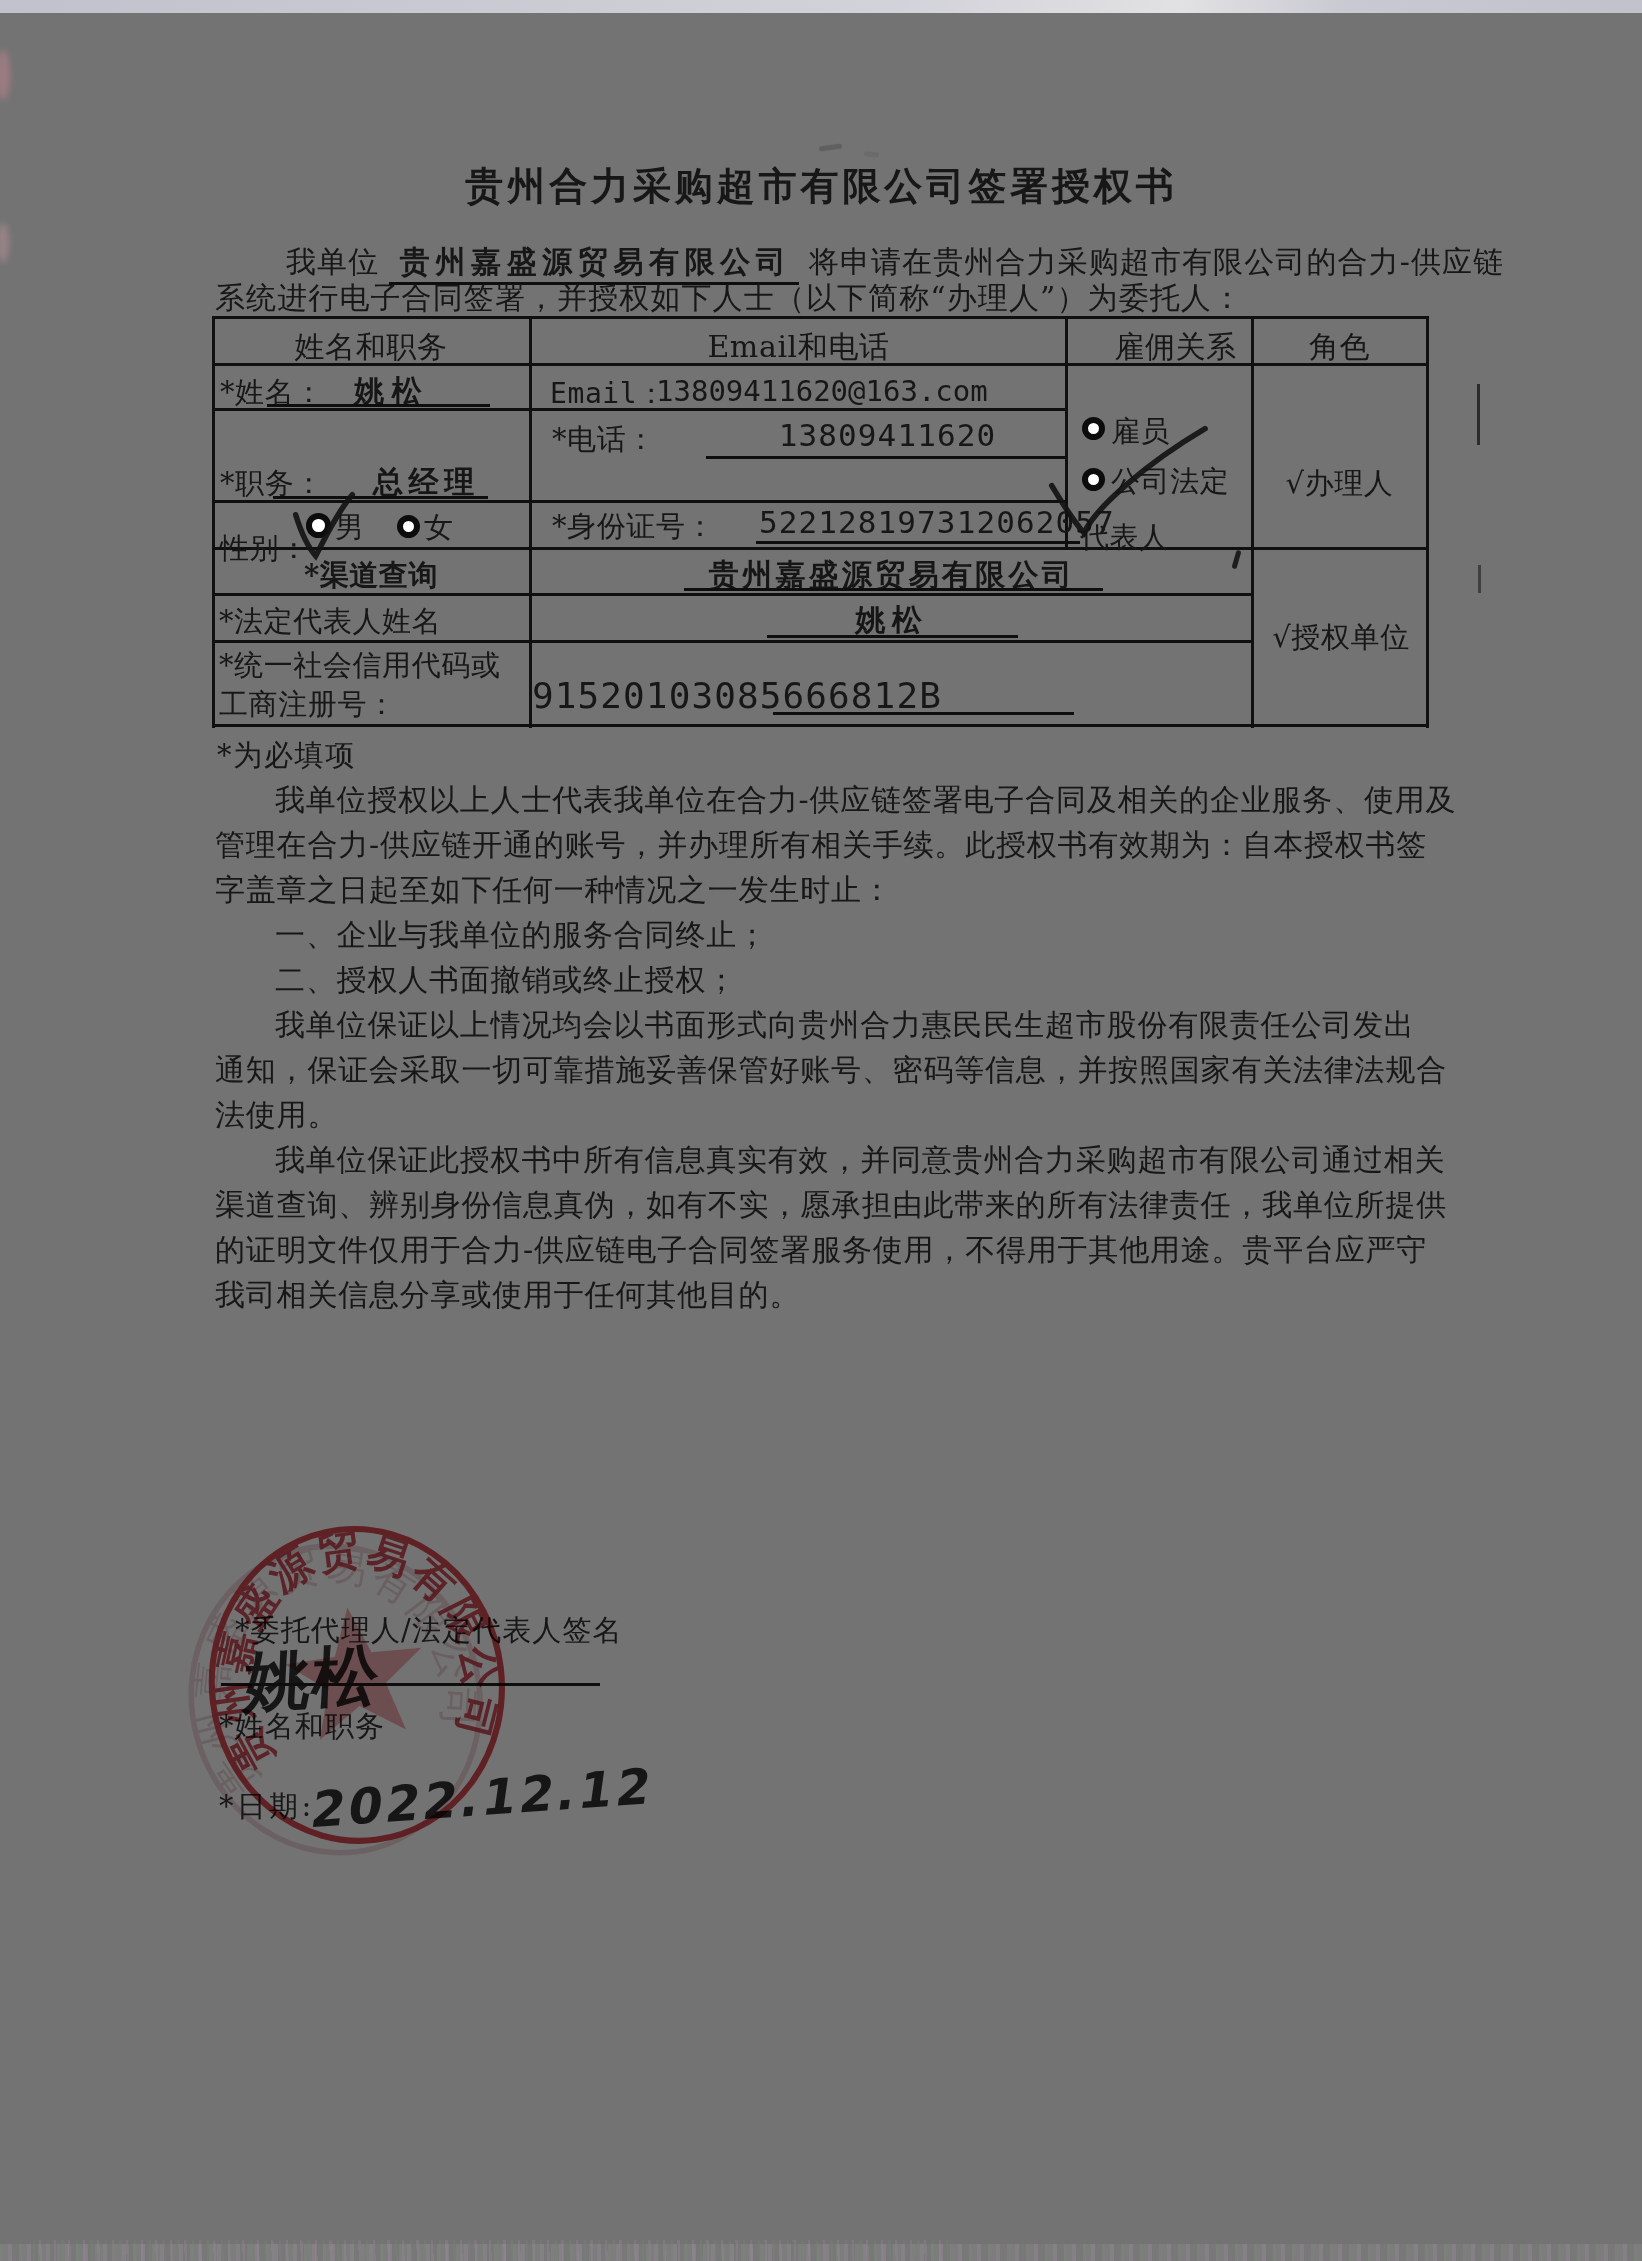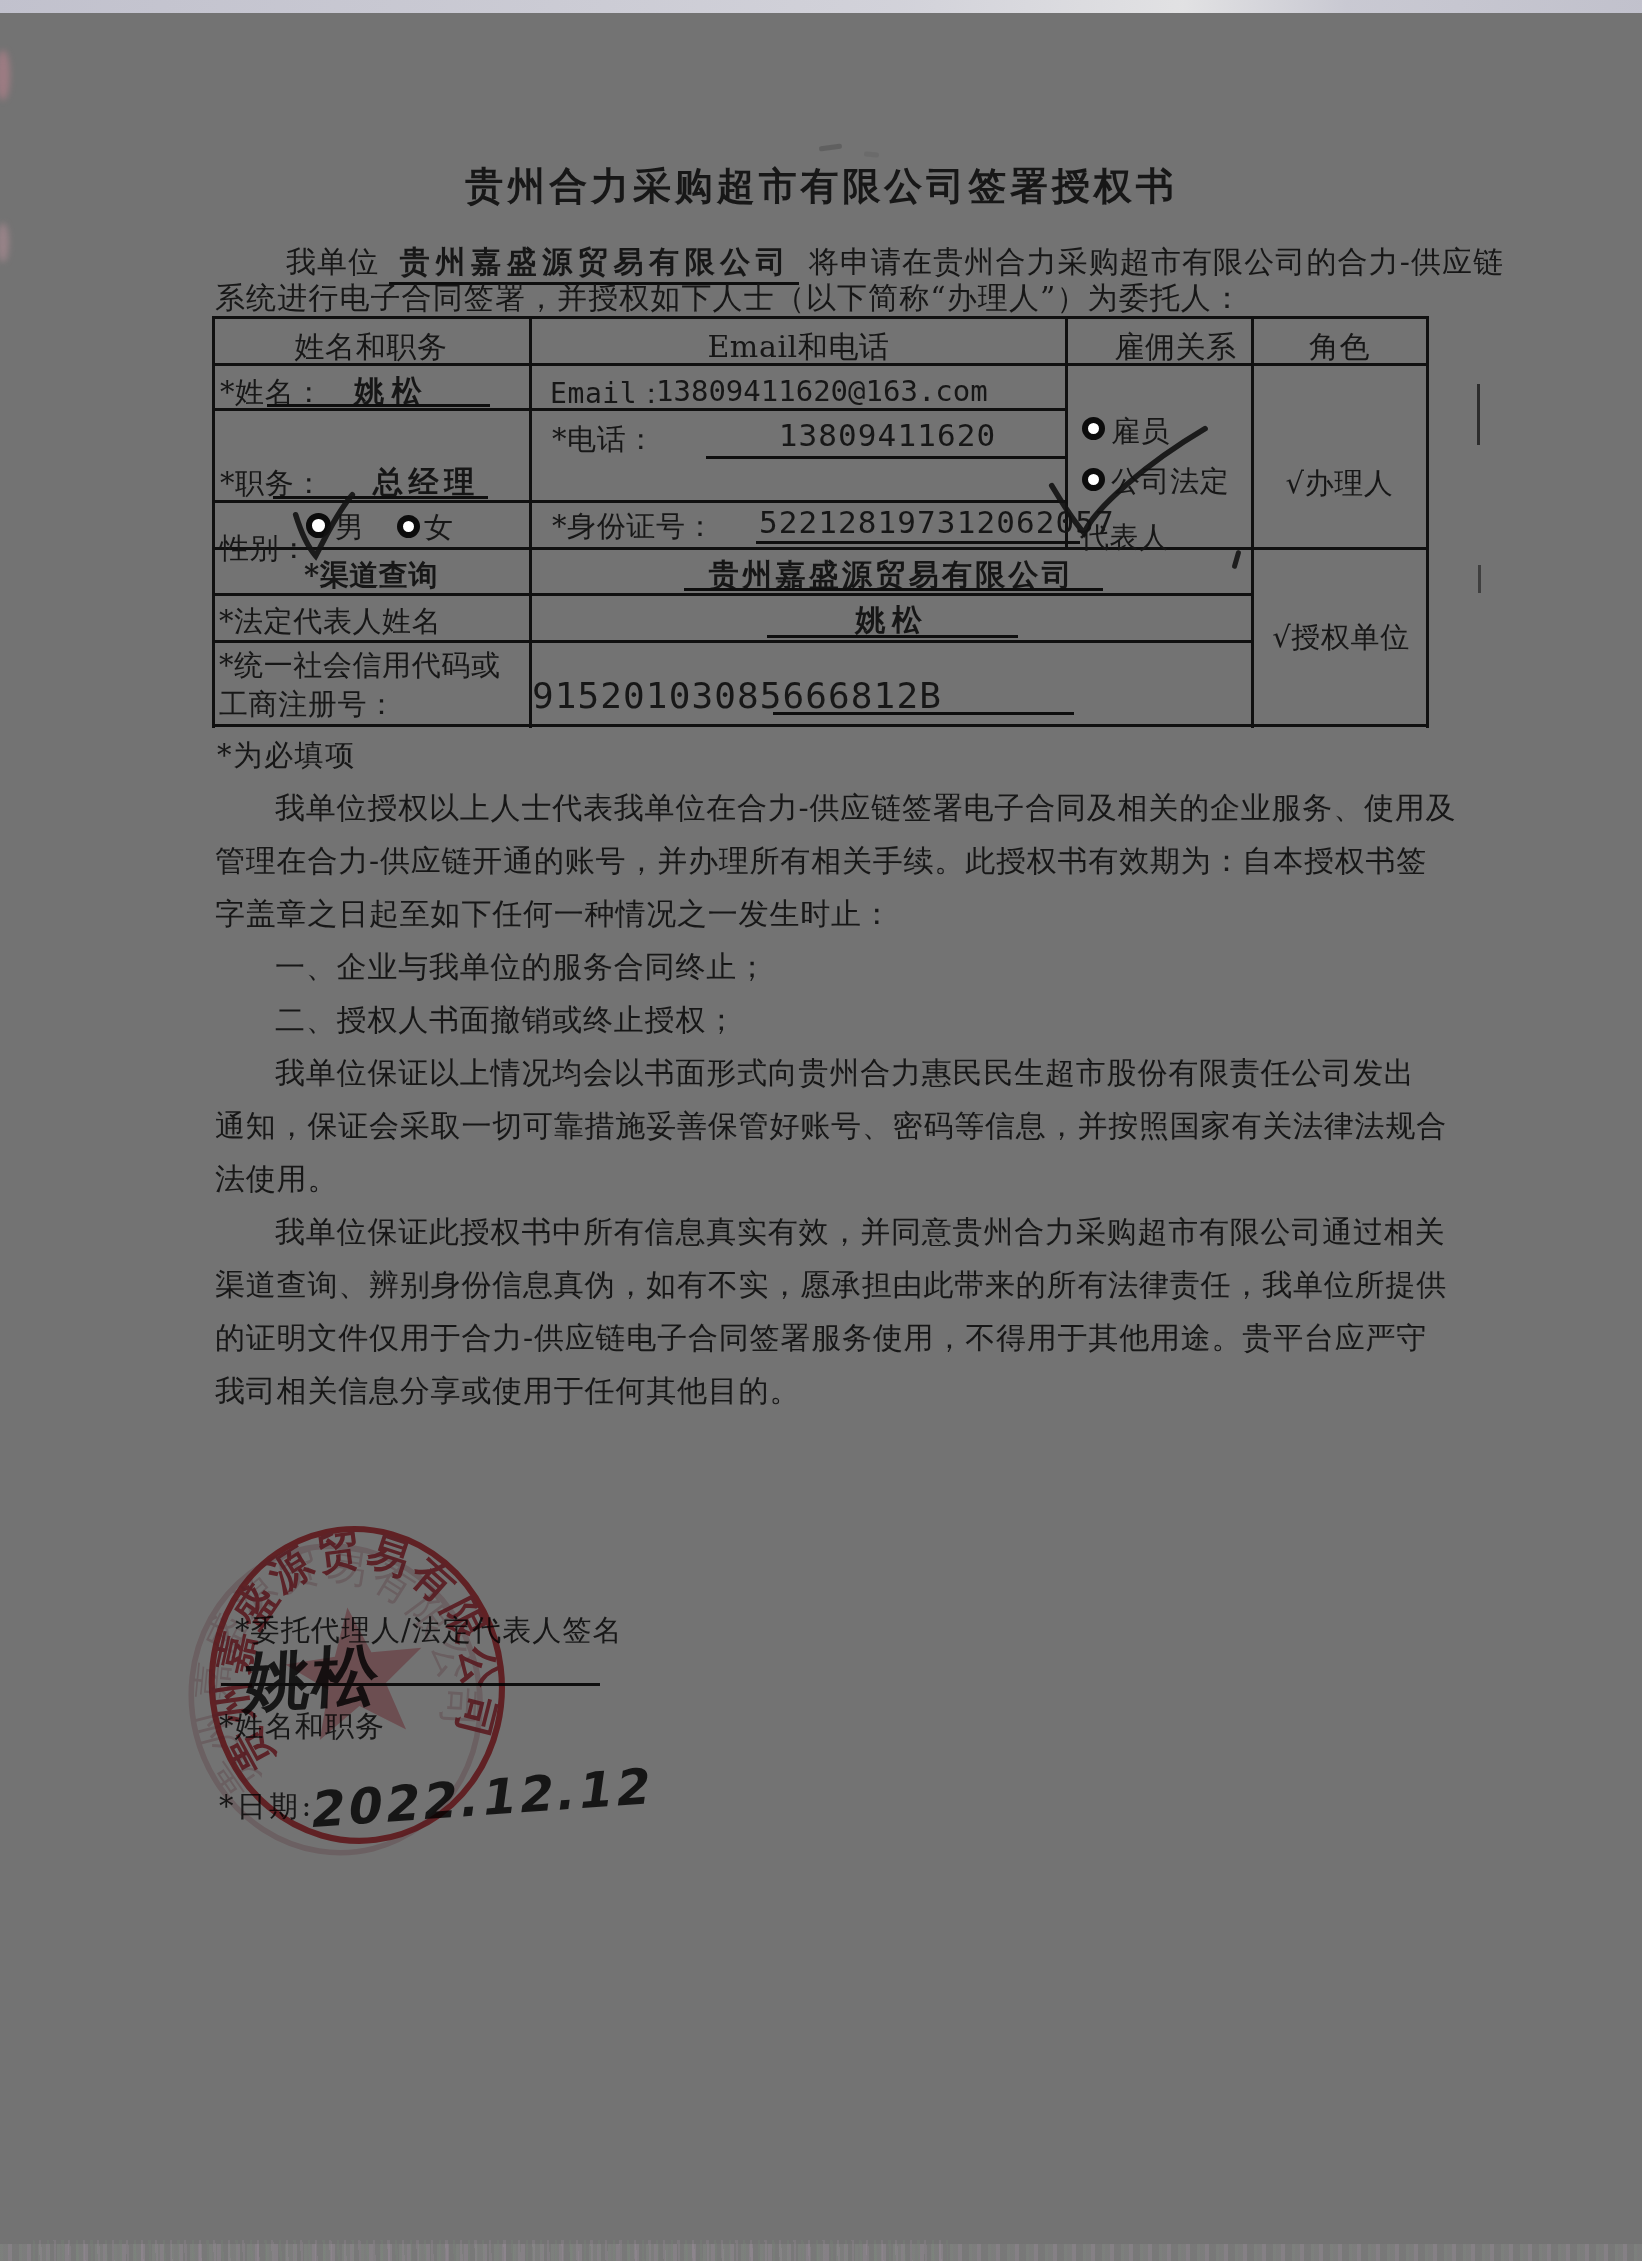--- a/index.html
+++ b/index.html
@@ -3,21 +3,21 @@
 <meta charset="utf-8">
 <style>
   html,body{margin:0;padding:0;background:#e8e8e8;}
   .page{position:relative;width:1643px;height:2261px;background:#737373;overflow:hidden;
         font-family:"DejaVu Serif","Liberation Serif",serif;color:#171717;}
   .abs{position:absolute;}
   .cjk{font-family:"DejaVu Serif","Liberation Serif",serif;}
   .num{font-family:"DejaVu Sans Mono","Liberation Mono",monospace;}
   .tl{position:absolute;background:#101010;}
   .uline{position:absolute;background:#0e0e0e;height:2.8px;}
-  .body-line{height:45px;line-height:45px;font-size:30px;letter-spacing:0.8px;white-space:nowrap;margin-top:8px;}
+  .body-line{height:45px;line-height:45px;font-size:30px;letter-spacing:0.8px;white-space:nowrap;}
   .indent{padding-left:60px;}
   .radio{position:absolute;border-radius:50%;background:#fff;border:6.1px solid #0c0c0c;box-sizing:border-box;}
   .lbl{position:absolute;font-size:29px;letter-spacing:0.6px;white-space:nowrap;}
   .val{position:absolute;font-size:30px;letter-spacing:1.1px;white-space:nowrap;}
   .hand{font-weight:700;color:#161616;}
   .stamp-wrap{position:absolute;left:184px;top:1501px;width:368px;height:379px;mix-blend-mode:multiply;}
   .scan-top{position:absolute;left:0;top:0;width:1643px;height:13.4px;
             background:linear-gradient(90deg,#cfcfdd 0%,#d9d9e4 30%,#e3e3ec 55%,#f5f5f7 72%,#d8d8e3 82%,#cfcfdc 100%);opacity:.85;}
   .scan-bottom{position:absolute;left:0;top:2244px;width:1643px;height:16.7px;opacity:.8;
             background:repeating-linear-gradient(90deg,rgba(150,160,150,.35) 0 3.3px,rgba(230,235,230,.1) 3.3px 7.8px,rgba(190,170,190,.3) 7.8px 12.3px,rgba(240,240,240,.05) 12.3px 19px);}

